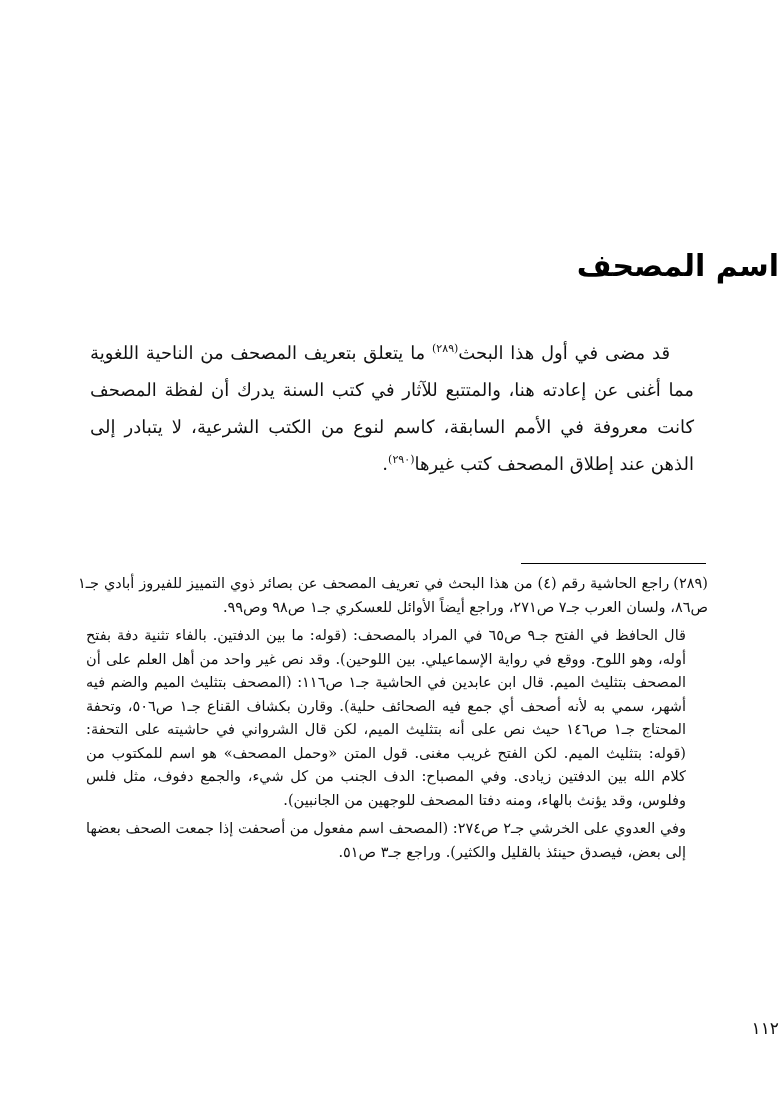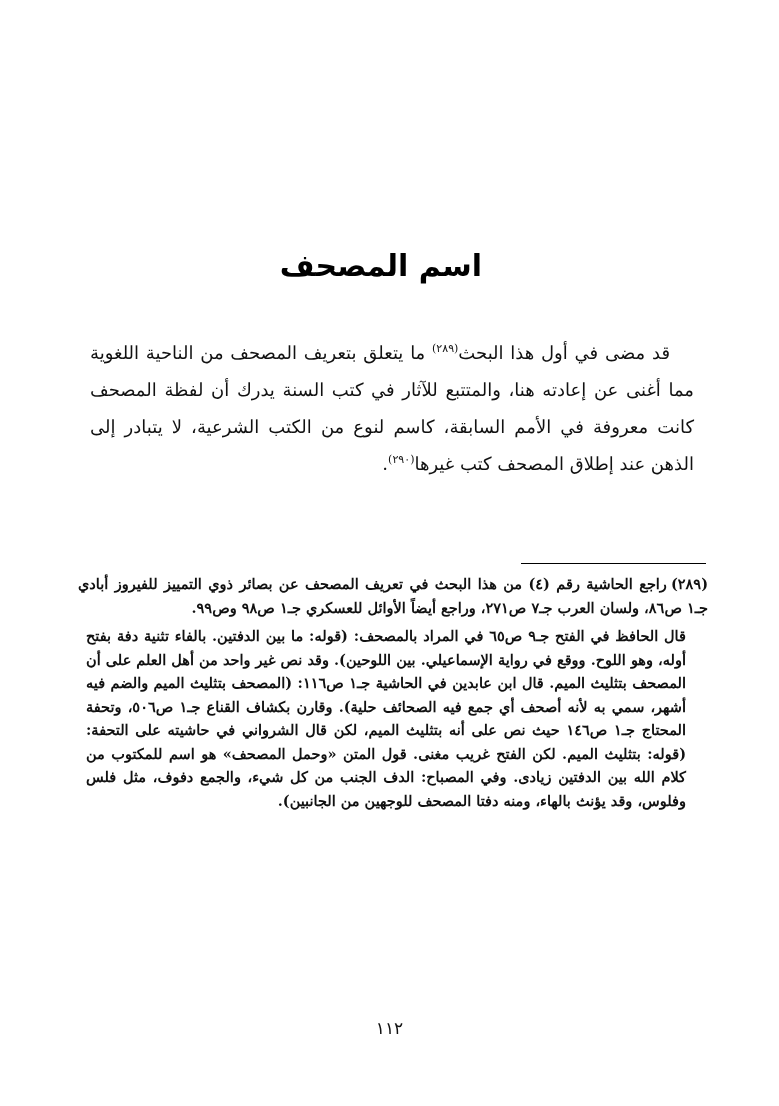--- a/index.html
+++ b/index.html
@@ -16,22 +16,22 @@
     font-family: "DejaVu Serif", "Liberation Serif", serif;
   }
   .page {
     position: absolute;
     left: 0; top: 0;
     width: 779px; height: 1106px;
   }
   .title {
     position: absolute;
     top: 228px;
-    left: 0; right: 17px;
-    text-align: center;
+    left: 0; right: 0;
+    text-align: right;
     font-family: "DejaVu Sans", "Liberation Sans", sans-serif;
     font-weight: bold;
     font-size: 30px;
     letter-spacing: 1px;
     color: #000;
   }
   .body-text {
     position: absolute;
     top: 322px;
     left: 78px;
@@ -60,33 +60,31 @@
     top: 572px;
     left: 78px;
     width: 630px;
     font-size: 14.5px;
     line-height: 23.5px;
     text-align: justify;
     direction: rtl;
   }
   .fn {
     margin: 0 0 5px 0;
-    font-weight: bold;
   }
   .fn .num {
     margin-left: 4px;
   }
   .fn-sub {
     margin: 0 22px 5px 8px;
   }
   .page-number {
     position: absolute;
     top: 1018px;
     left: 0; right: 0;
-    text-align: center;
     font-size: 17px;
     font-family: Liberation Serif, serif;
   }
 </style>
 </head>
 <body>
 
 <div class="page">
 
   <h1 class="title">اسم المصحف</h1>
@@ -95,17 +93,18 @@
     <p><span>قد مضى في أول هذا البحث</span><sup class="ref">(٢٨٩)</sup><span> ما يتعلق بتعريف المصحف من الناحية اللغوية مما أغنى عن إعادته هنا، والمتتبع للآثار في كتب السنة يدرك أن لفظة المصحف كانت معروفة في الأمم السابقة، كاسم لنوع من الكتب الشرعية، لا يتبادر إلى الذهن عند إطلاق المصحف كتب غيرها</span><sup class="ref">(٢٩٠)</sup><span>.</span></p>
   </div>
 
   <div class="footnote-rule"></div>
 
   <div class="footnotes">
     <p class="fn">
       <span class="num">(٢٨٩)</span><span>راجع الحاشية رقم (٤) من هذا البحث في تعريف المصحف عن بصائر ذوي التمييز للفيروز أبادي جـ١ ص٨٦، ولسان العرب جـ٧ ص٢٧١، وراجع أيضاً الأوائل للعسكري جـ١ ص٩٨ وص٩٩.</span>
     </p>
     <p class="fn fn-sub">قال الحافظ في الفتح جـ٩ ص٦٥ في المراد بالمصحف: (قوله: ما بين الدفتين. بالفاء تثنية دفة بفتح أوله، وهو اللوح. ووقع في رواية الإسماعيلي. بين اللوحين). وقد نص غير واحد من أهل العلم على أن المصحف بتثليث الميم. قال ابن عابدين في الحاشية جـ١ ص١١٦: (المصحف بتثليث الميم والضم فيه أشهر، سمي به لأنه أصحف أي جمع فيه الصحائف حلية). وقارن بكشاف القناع جـ١ ص٥٠٦، وتحفة المحتاج جـ١ ص١٤٦ حيث نص على أنه بتثليث الميم، لكن قال الشرواني في حاشيته على التحفة: (قوله: بتثليث الميم. لكن الفتح غريب مغنى. قول المتن «وحمل المصحف» هو اسم للمكتوب من كلام الله بين الدفتين زيادى. وفي المصباح: الدف الجنب من كل شيء، والجمع دفوف، مثل فلس وفلوس، وقد يؤنث بالهاء، ومنه دفتا المصحف للوجهين من الجانبين).</p>
+    <p class="fn fn-sub">وفي العدوي على الخرشي جـ٢ ص٢٧٤: (المصحف اسم مفعول من أصحفت إذا جمعت الصحف بعضها إلى بعض، فيصدق حينئذ بالقليل والكثير). وراجع جـ٣ ص٥١.</p>
   </div>
 
   <div class="page-number">١١٢</div>
 
 </div>
 
 </body></html>

